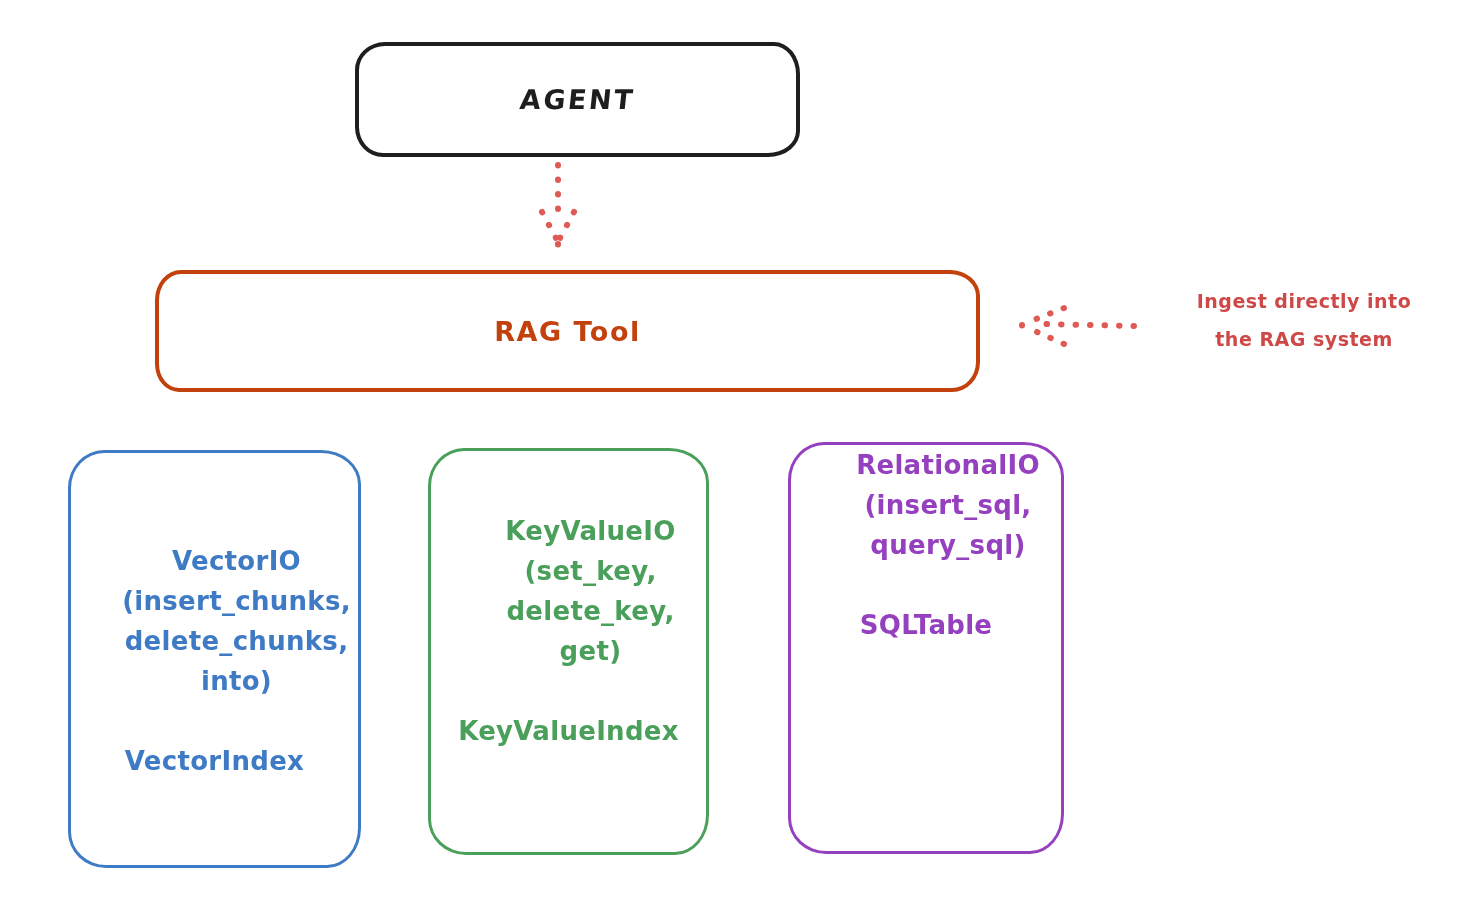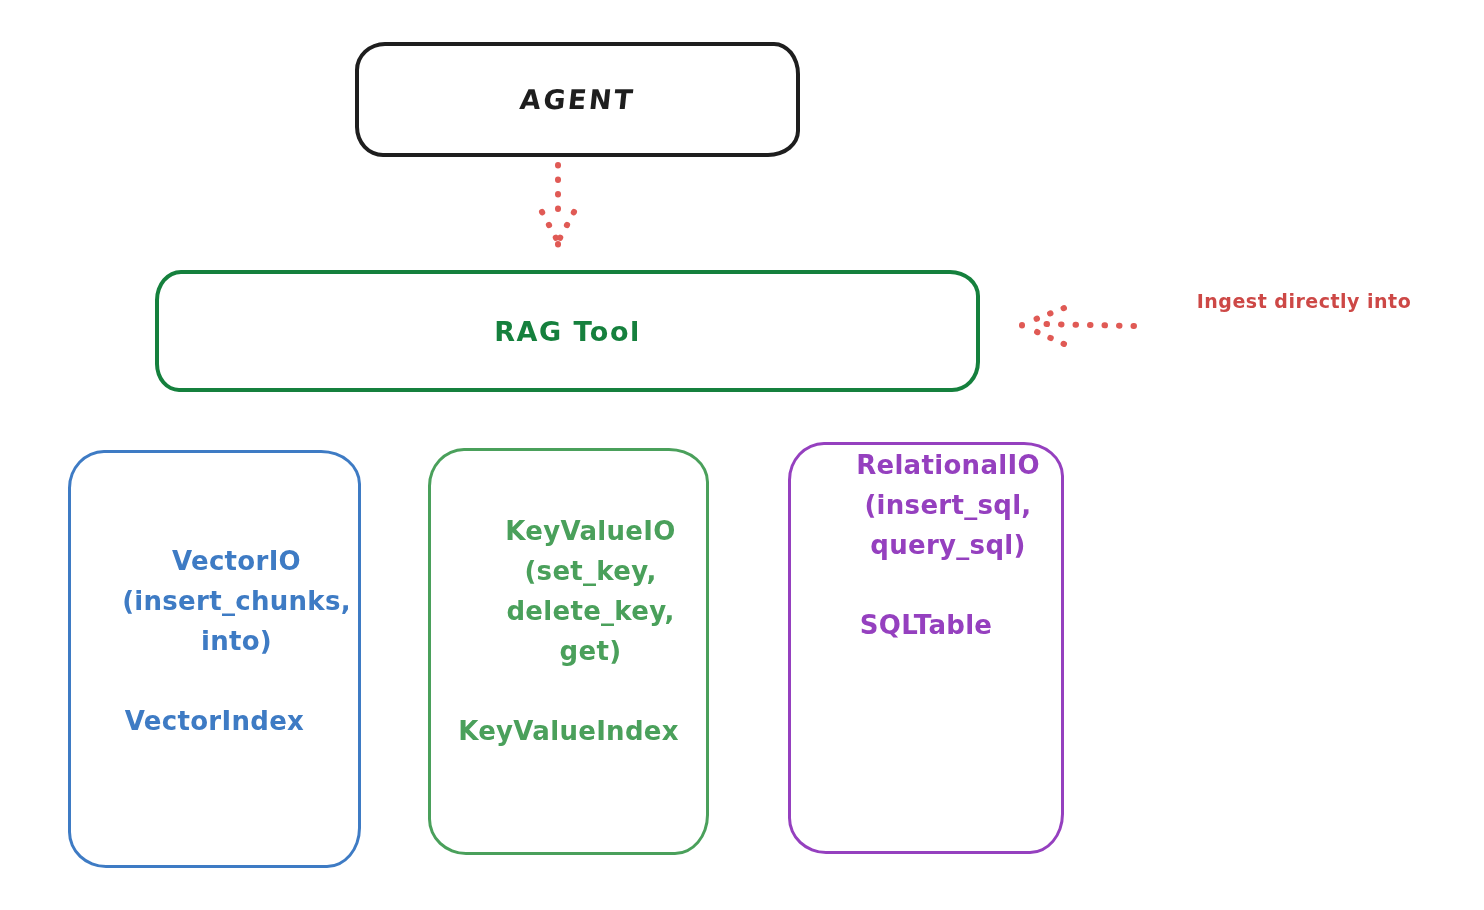--- a/index.html
+++ b/index.html
@@ -90,41 +90,43 @@
 
   <svg class="arrow arrow-v" width="48" height="104" viewBox="0 0 48 104" style="color: rgb(224, 90, 85);">
     <g stroke="currentColor" stroke-width="6" stroke-linecap="round" fill="none" stroke-dasharray="0.5 14">
       <path d="M24 5 L24 62"></path>
       <path d="M8 52 L22 78"></path>
       <path d="M40 52 L26 78"></path>
       <path d="M24 84 L24 85"></path>
     </g>
   </svg>
 
-  <div class="sketch-box ink-box rag-box" style="color: #15803d;">
+  <div class="sketch-box ink-box rag-box" style="color: #c2410c;">
     <span class="box-label rag-label">RAG Tool</span>
   </div>
 
   <svg class="arrow arrow-h" width="128" height="52" viewBox="0 0 128 52" style="color: rgb(224, 90, 85);">
     <g stroke="currentColor" stroke-width="6" stroke-linecap="round" fill="none" stroke-dasharray="0.5 14">
       <path d="M122 26 L30 24"></path>
       <path d="M52 8 L14 23"></path>
       <path d="M52 44 L14 27"></path>
       <path d="M10 25 L10 26"></path>
     </g>
   </svg>
 
   <div class="annotation" style="color: rgb(205, 72, 70);">
     <div>Ingest directly into</div>
+    <div>the RAG system</div>
   </div>
 
   <div class="sketch-box io-box io-box-vector" style="color: rgb(62, 123, 196);">
     <div class="title-lines">
       <div>VectorIO</div>
       <div>(insert_chunks,</div>
+      <div>delete_chunks,</div>
       <div>into)</div>
     </div>
     <div class="index-label">VectorIndex</div>
   </div>
 
   <div class="sketch-box io-box io-box-keyvalue" style="color: rgb(74, 160, 91);">
     <div class="title-lines">
       <div>KeyValueIO</div>
       <div>(set_key,</div>
       <div>delete_key, get)</div>

